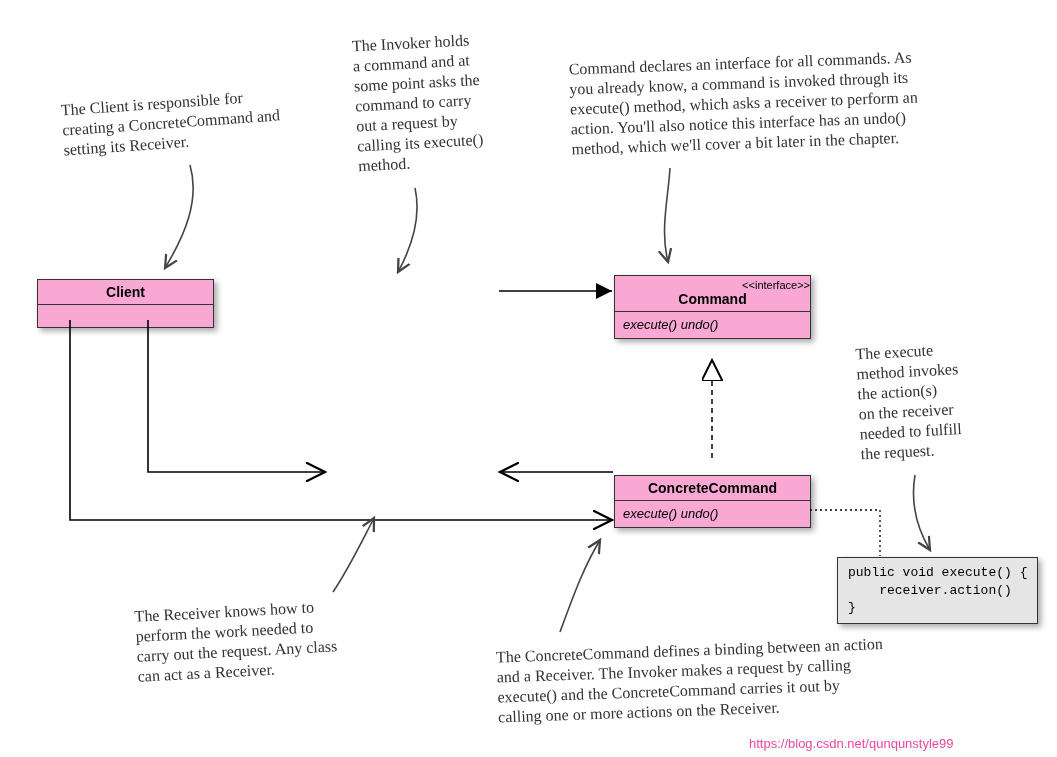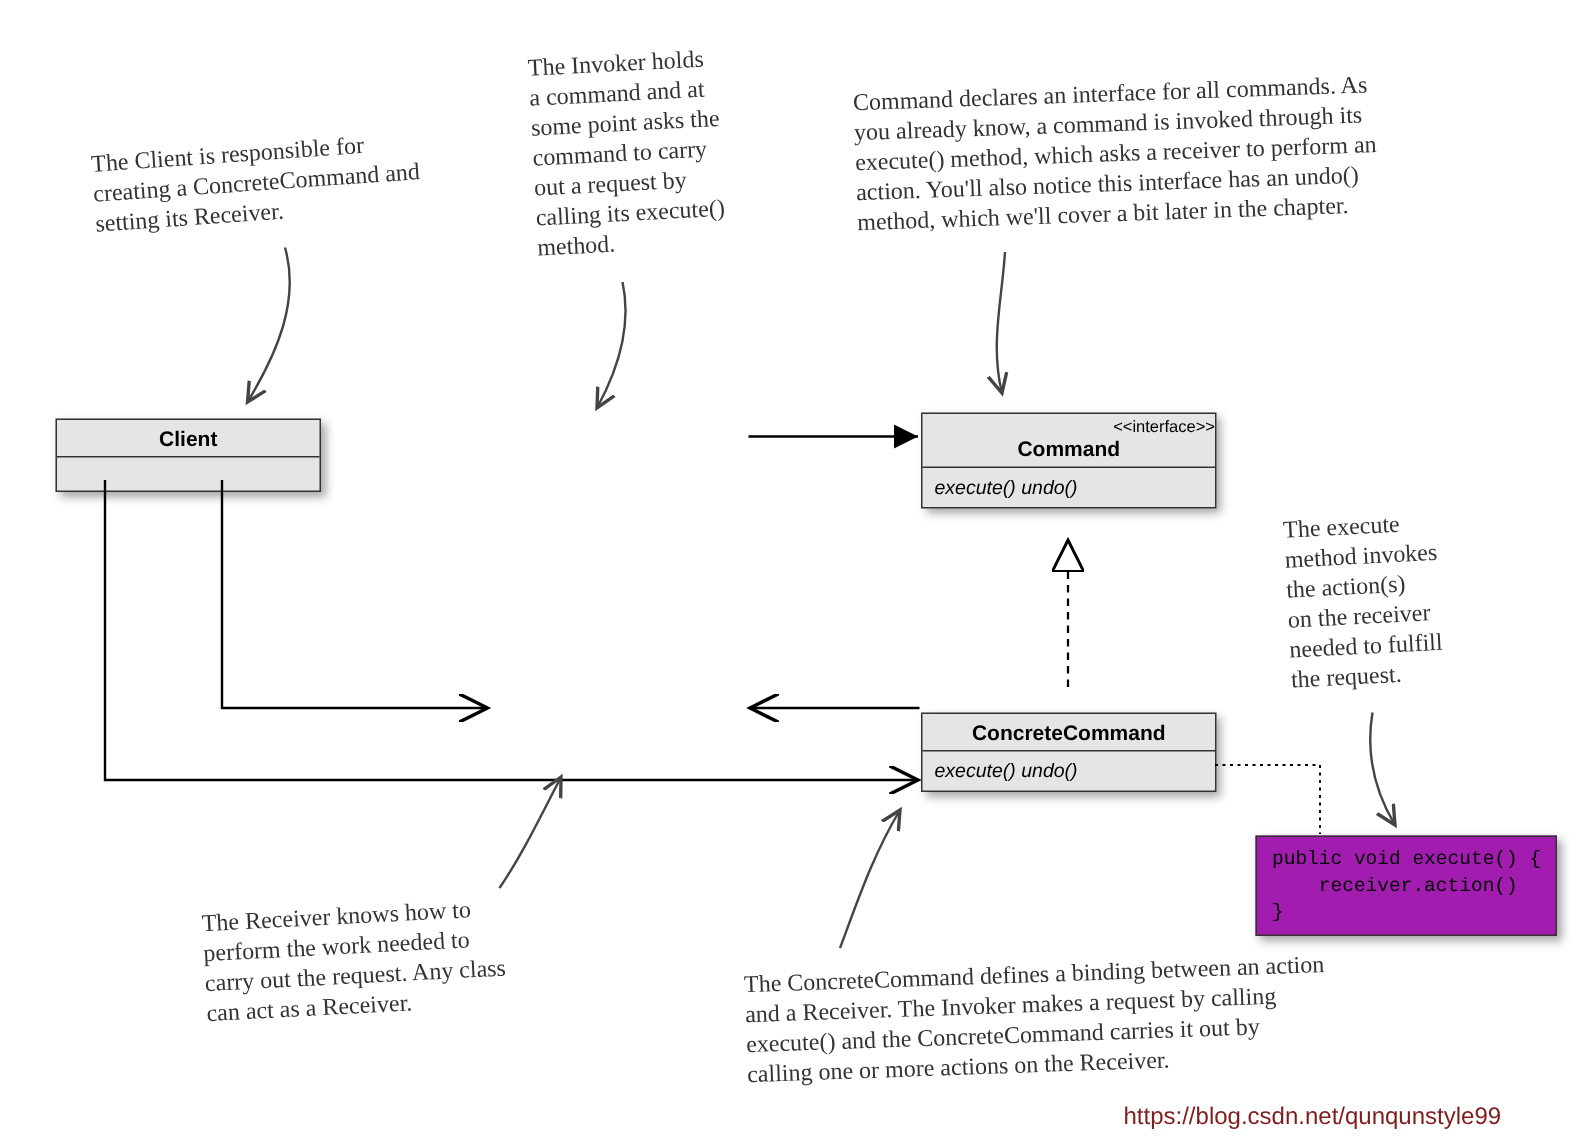--- a/index.html
+++ b/index.html
@@ -1,23 +1,23 @@
 <!DOCTYPE html>
 <html><head>
 <meta charset="utf-8">
 <style>
   html,body{margin:0;padding:0;background:#fff}
   .stage{position:relative;width:1057px;height:757px;font-family:Arial,Helvetica,sans-serif}
   .note{position:absolute;font-family:'Comic Sans MS',cursive;font-size:16px;line-height:1.25;color:#333;white-space:pre-line}
-  .box{position:absolute;background:#e5e5e5;border:1px solid #333;box-shadow:3px 3px 6px rgba(0,0,0,.35)}
+  .box{position:absolute;background:#f9a8d4;border:1px solid #333;box-shadow:3px 3px 6px rgba(0,0,0,.35)}
   .box .hdr{border-bottom:1px solid #333;text-align:center;font-weight:bold;padding:4px 6px;font-size:14px}
   .box .stereo{text-align:right;font-size:11px;padding-top:3px}
   .box .body{padding:4px 8px;font-size:13px;font-style:italic;min-height:14px;line-height:1.35}
-  .codebox{position:absolute;background:#a21caf;border:1px solid #333;font-family:'Courier New',monospace;font-size:13px;padding:6px 10px;box-shadow:3px 3px 6px rgba(0,0,0,.35);line-height:1.35;white-space:pre}
-  .watermark{position:absolute;font-size:16px;color:#7f1d1d}
+  .codebox{position:absolute;background:#e5e5e5;border:1px solid #333;font-family:'Courier New',monospace;font-size:13px;padding:6px 10px;box-shadow:3px 3px 6px rgba(0,0,0,.35);line-height:1.35;white-space:pre}
+  .watermark{position:absolute;font-size:13px;color:#ec4899}
   svg.overlay{position:absolute;left:0;top:0;pointer-events:none}
 </style>
 </head>
 <body>
 
 <div class="stage">
 
   <div class="box" style="left:37px;top:279px;width:175px">
     <div class="hdr">Client</div>
     <div class="body"></div>

